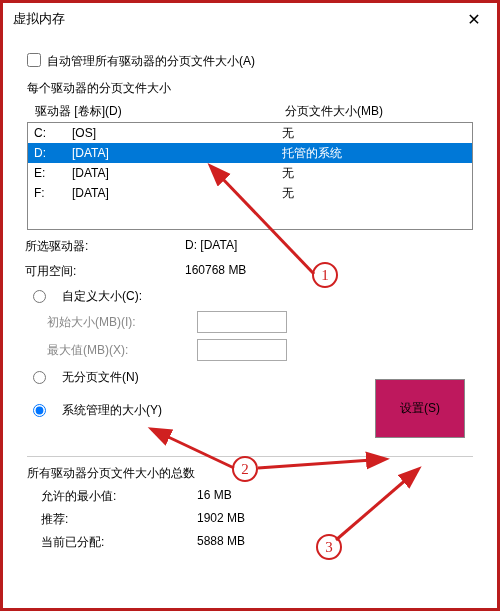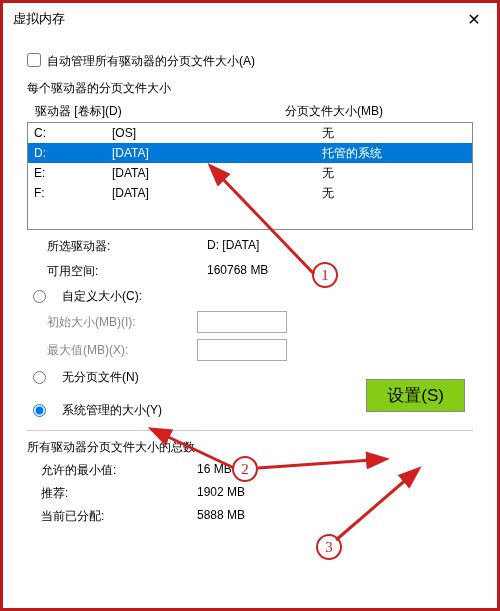--- a/index.html
+++ b/index.html
@@ -42,38 +42,38 @@
   background: #fff;
   overflow: hidden;
 }
 .drive-row {
   display: flex;
   padding: 1px 4px;
   font-size: 12px;
   line-height: 18px;
 }
 .drive-row .letter { width: 40px; padding-left: 2px; }
-.drive-row .label { width: 210px; margin-left: 40px; }
+.drive-row .label { width: 210px; }
 .drive-row .size { flex: 1; }
 .drive-row.selected { background: #0078d7; color: #fff; }
-.info-row { display: flex; margin: 8px 8px 2px 28px; }
+.info-row { display: flex; margin: 8px 8px 2px 6px; }
 .info-row .k { width: 160px; }
 .info-row .v { flex: 1; }
 .radio-row { display: flex; align-items: center; margin: 8px 8px 2px 14px; gap: 10px; }
 .radio-row input { margin-right: 6px; width: 13px; height: 13px; }
 .field-row { display: flex; align-items: center; margin: 6px 8px 2px 28px; color: #888; }
 .field-row .flabel { width: 150px; }
 .field-row input[type=text] {
   width: 90px; height: 22px; border: 1px solid #aaa;
   padding: 0 4px; background: #fff;
 }
 .set-btn-row { display: flex; justify-content: flex-end; margin: -42px 16px 0 0; }
 .btn {
-  border: 1px solid #888; background: #84cc16;
-  padding: 4px 20px; font-size: 17px; font-family: inherit;
+  border: 1px solid #888; background: #be185d;
+  padding: 20px 20px; font-size: 12px; font-family: inherit;
   min-width: 90px; text-align: center; cursor: default;
 }
 .separator { border-top: 1px solid #ccc; margin: 18px 8px 8px 8px; }
 .totals-label { margin: 4px 0 6px 8px; }
 .total-row { display: flex; margin: 6px 8px 2px 22px; }
 .total-row .k { width: 156px; }
 .total-row .v { flex: 1; }
 
 
 .overlay { position: absolute; left: 0; top: 0; width: 500px; height: 611px; pointer-events: none; }

